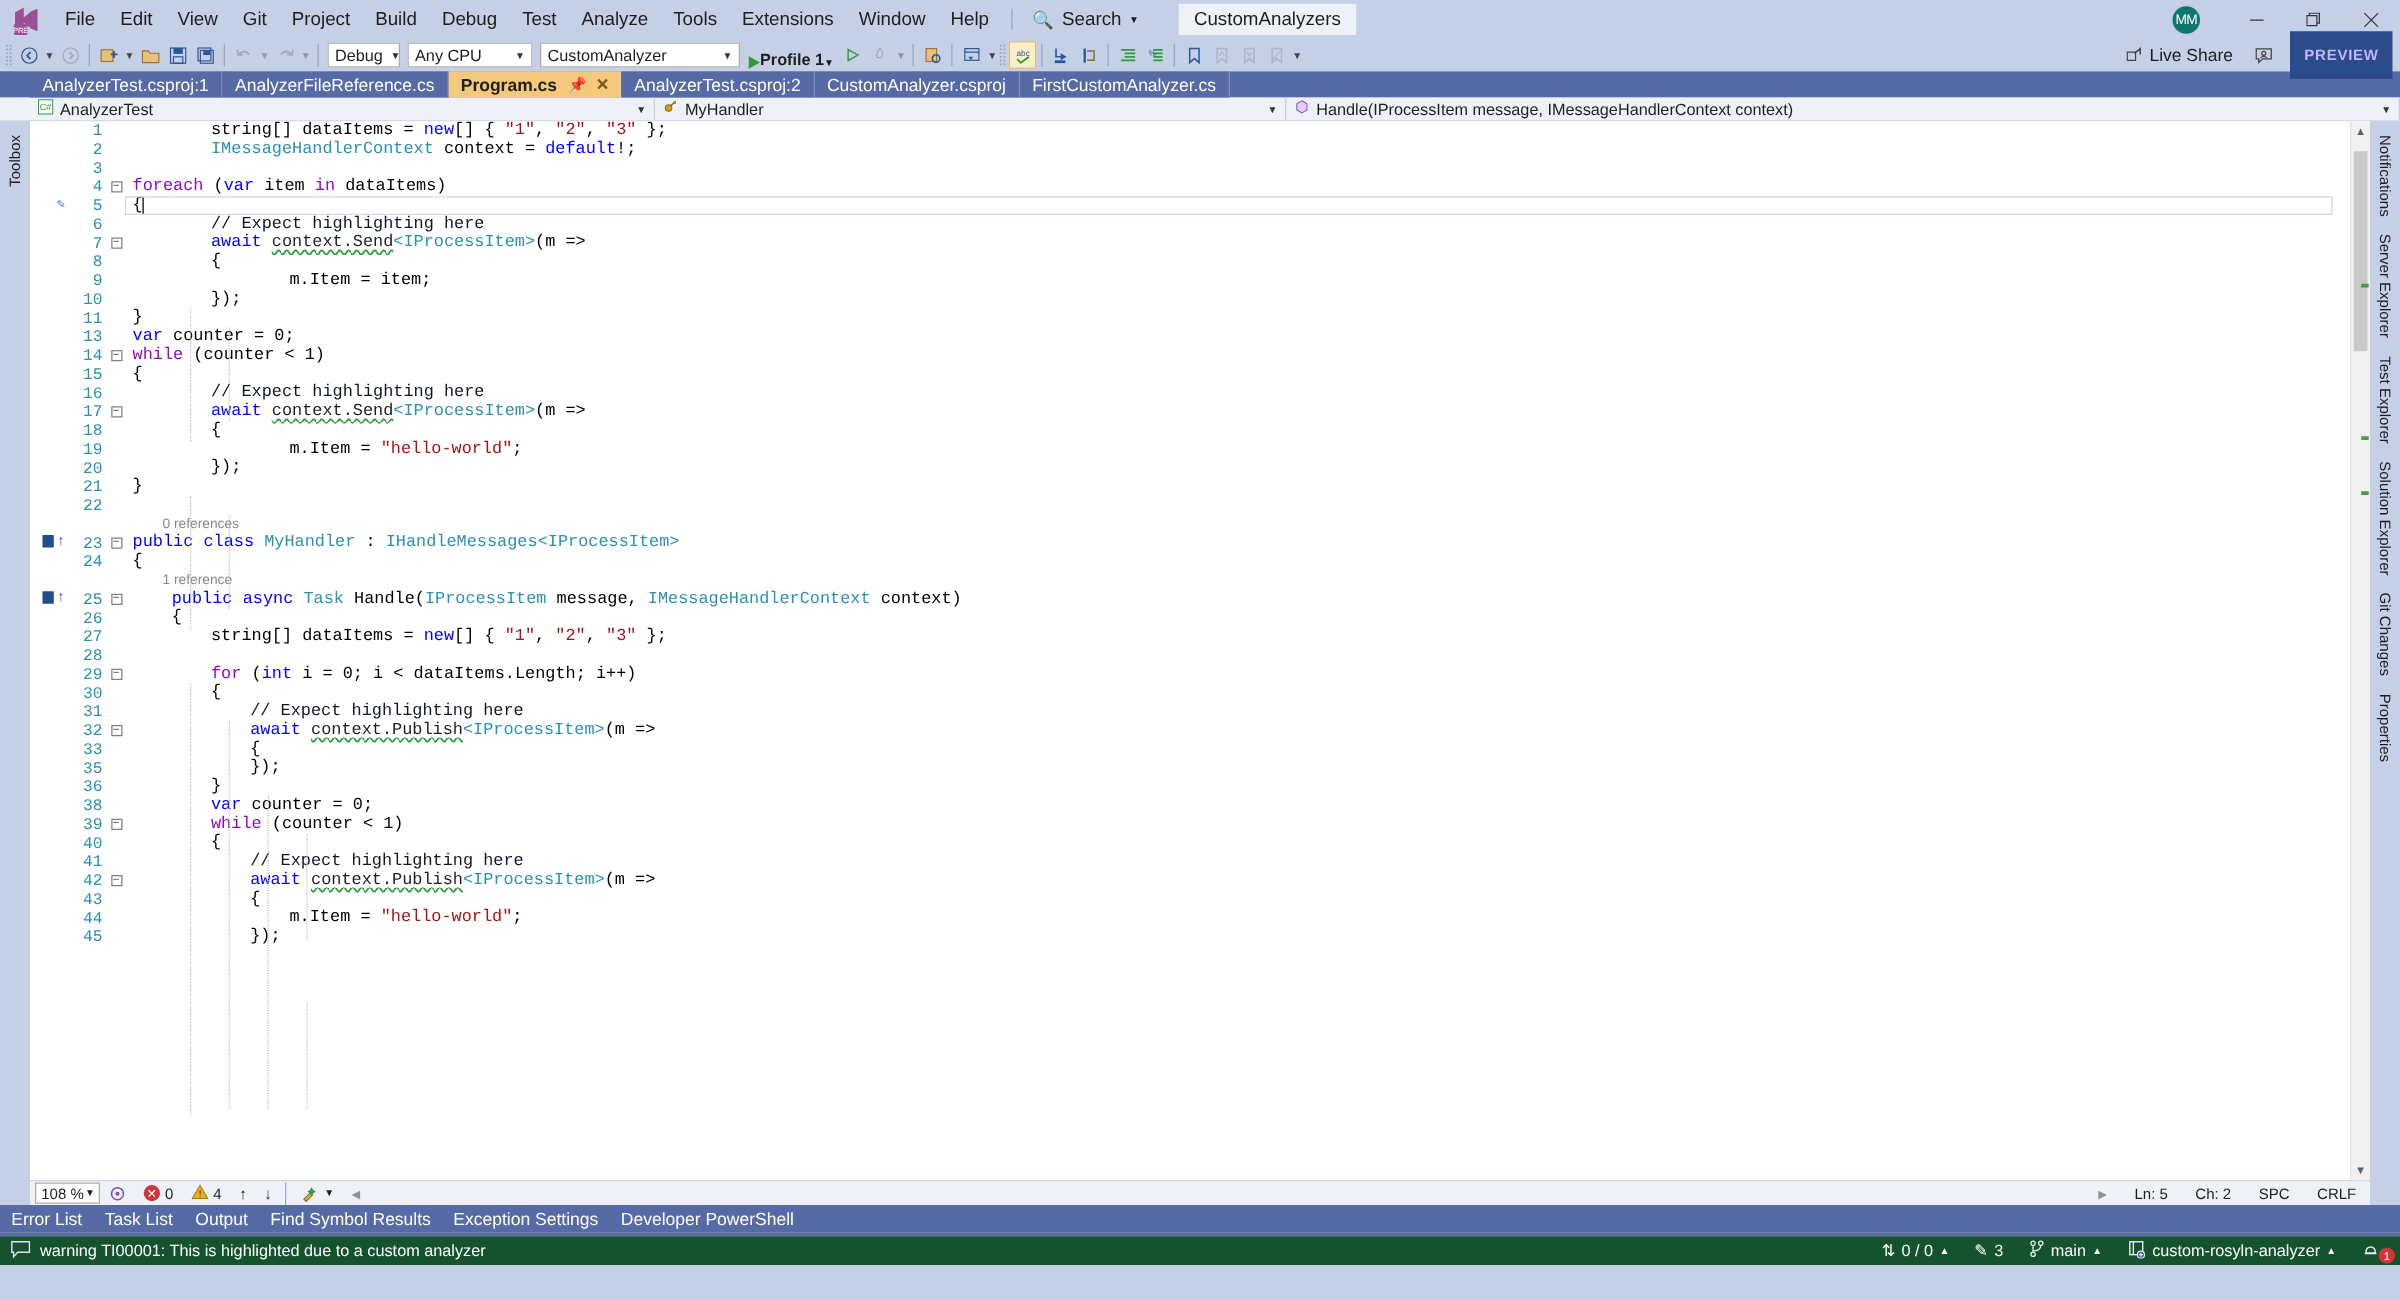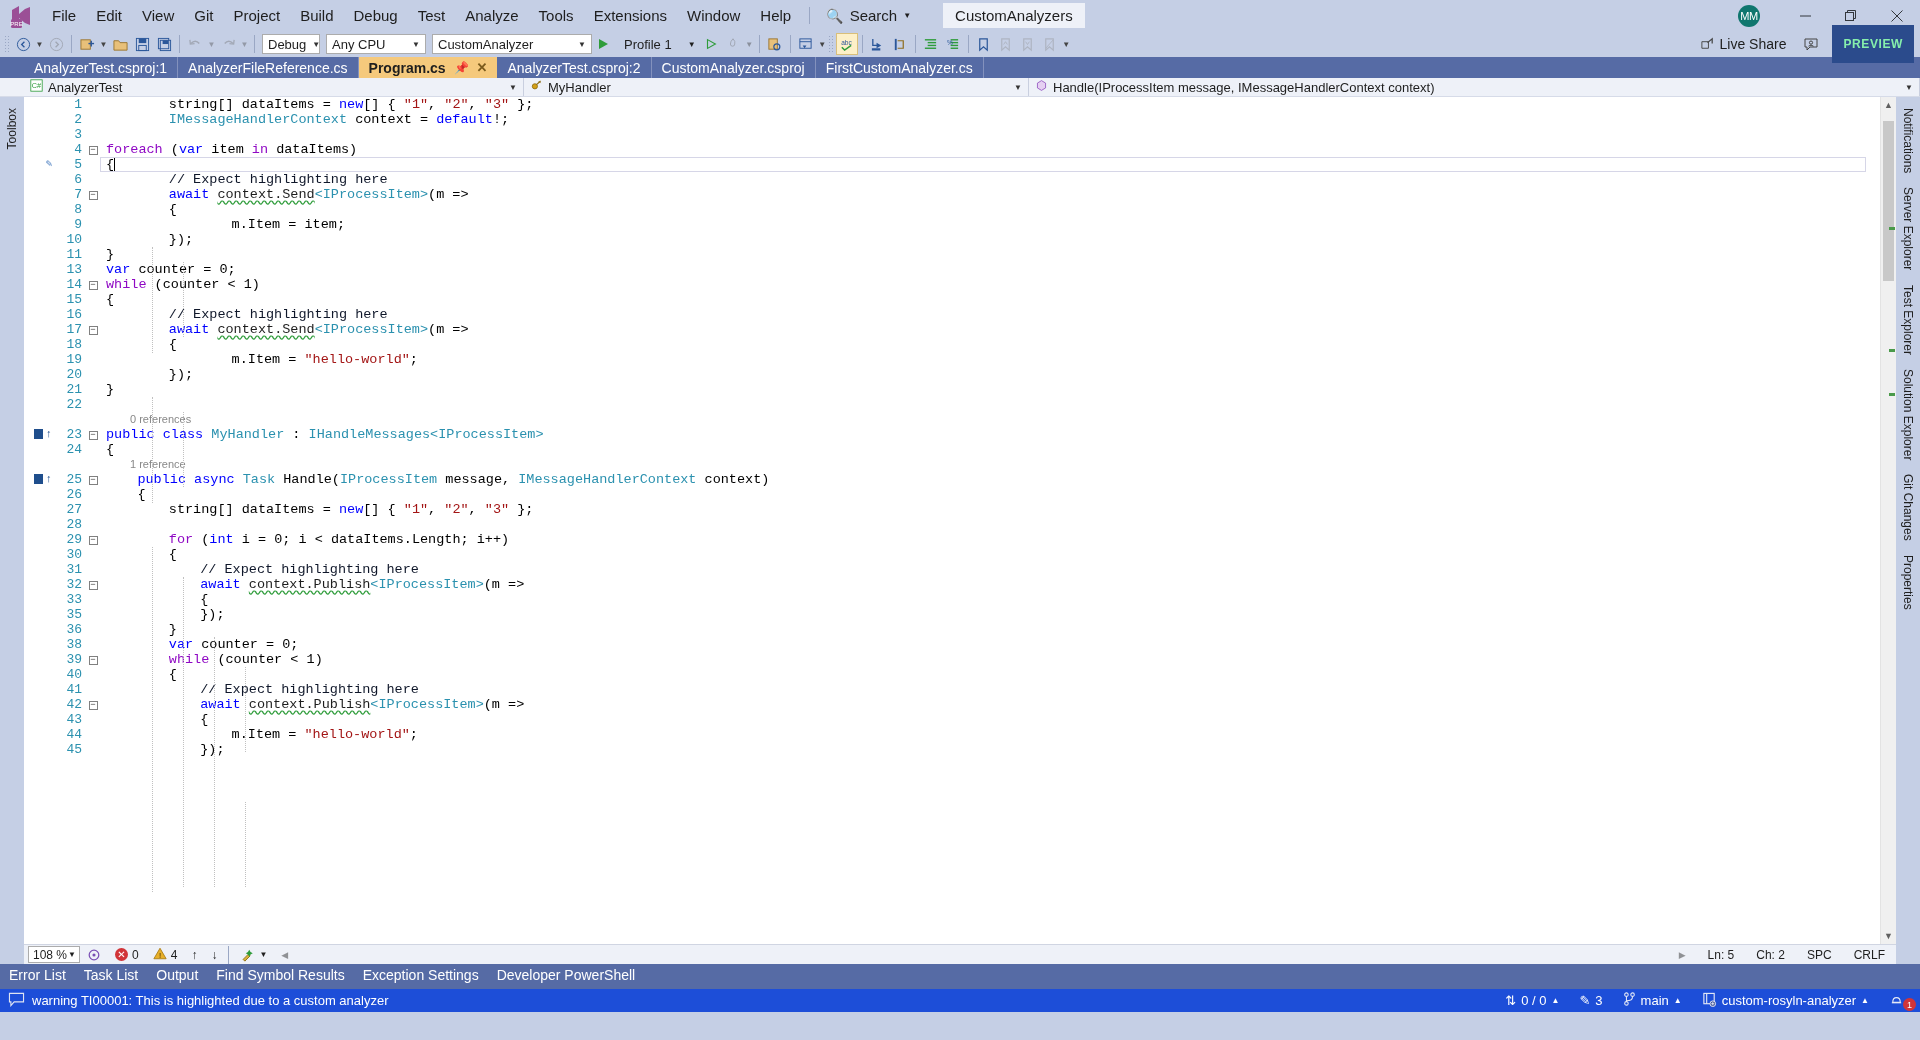--- a/index.html
+++ b/index.html
@@ -33,25 +33,25 @@
     background-size:3px 3px; }
   .tb-btn { width:22px; height:22px; display:flex; align-items:center; justify-content:center; color:#2b579a; font-size:13px; }
   .tb-sep { width:1px; height:18px; background:#9aa7c4; margin:0 4px; }
   .tb-caret { font-size:8px; color:#444; width:11px; text-align:center; }
   .tb-combo { height:20px; background:#fff; border:1px solid #acacac; display:flex; align-items:center;
               font-size:13px; padding:0 2px 0 5px; margin:0 3px; color:#1e1e1e; position:relative; }
   .tb-combo .cbx-caret { margin-left:auto; font-size:8px; color:#333; padding-left:6px; padding-right:3px; }
   .combo-debug { width:58px; }
   .combo-cpu { width:100px; }
   .combo-proj { width:160px; }
-  .run-btn { display:flex; align-items:center; gap:16px; padding:0 4px; height:22px; font-size:13px; }
+  .run-btn { display:flex; align-items:flex-end; gap:0; padding:0 4px; height:22px; font-size:13px;font-weight:bold; }
   .tri-green { width:0;height:0;border-left:9px solid #2e9c3a;border-top:5.5px solid transparent;border-bottom:5.5px solid transparent; }
   .tb-right { position:absolute; right:6px; top:0; height:26px; display:flex; align-items:center; gap:10px; }
   .liveshare { display:flex; align-items:center; gap:5px; font-size:14px; color:#1e1e1e; padding:2px 4px; }
-  .preview-badge { background:#2b4b8c; color:#86efac; font-size:12px; font-weight:bold; letter-spacing:0.6px;
+  .preview-badge { background:#2b4b8c; color:#c4b5fd; font-size:12px; font-weight:bold; letter-spacing:0.6px;
                    padding:12px 11px; }
   
   .tabstrip { height:21px; background:#566ba5; display:flex; align-items:stretch; font-size:14px; }
   .docwell-left { width:24px; background:#566ba5; }
   .tab { background:#566ba5; color:#fff; display:flex; align-items:center; padding:0 10px;
          border-right:1px solid #8391bd; white-space:nowrap; }
   .tab.active { background:#f5c97c; color:#1e1e1e; font-weight:bold; border-right:none; }
   .tab .pin { margin-left:9px; font-size:12px; color:#7a5a1b; }
   .tab .close { margin-left:7px; font-size:13px; color:#7a5a1b; }
   
@@ -111,21 +111,21 @@
   .es-item { display:flex; align-items:center; gap:4px; padding:0 7px; font-size:12px; }
   .err-dot { width:13px;height:13px;border-radius:50%;background:#d13438;color:#fff;font-size:10px;
              display:flex;align-items:center;justify-content:center; }
   .es-right { margin-left:auto; display:flex; align-items:center; }
   .es-right .es-cell { padding:0 11px; font-size:12px; }
   
   .bottomtabs { height:22px; background:#566ba5; display:flex; align-items:center; font-size:14px; color:#fff; }
   .btab { padding:0 9px; height:22px; display:flex; align-items:center; }
   .btab-underline { height:3px; background:#566ba5; display:flex; }
   
-  .statusbar { height:23px; background:#1d4ed8; color:#fff; display:flex; align-items:center; font-size:13px; }
+  .statusbar { height:23px; background:#14532d; color:#fff; display:flex; align-items:center; font-size:13px; }
   .sb-left { display:flex; align-items:center; gap:7px; padding-left:8px; }
   .sb-right { margin-left:auto; display:flex; align-items:center; }
   .sb-cell { display:flex; align-items:center; gap:5px; padding:0 10px; height:23px; }
   .sb-bell { position:relative; padding-right:16px; }
   .sb-badge { position:absolute; right:4px; bottom:1px; width:13px;height:13px;border-radius:50%;
               background:#d13438; color:#fff; font-size:9px; display:flex;align-items:center;justify-content:center; }
   .caretup { font-size:8px; }
 </style>
 </head>
 <body>

